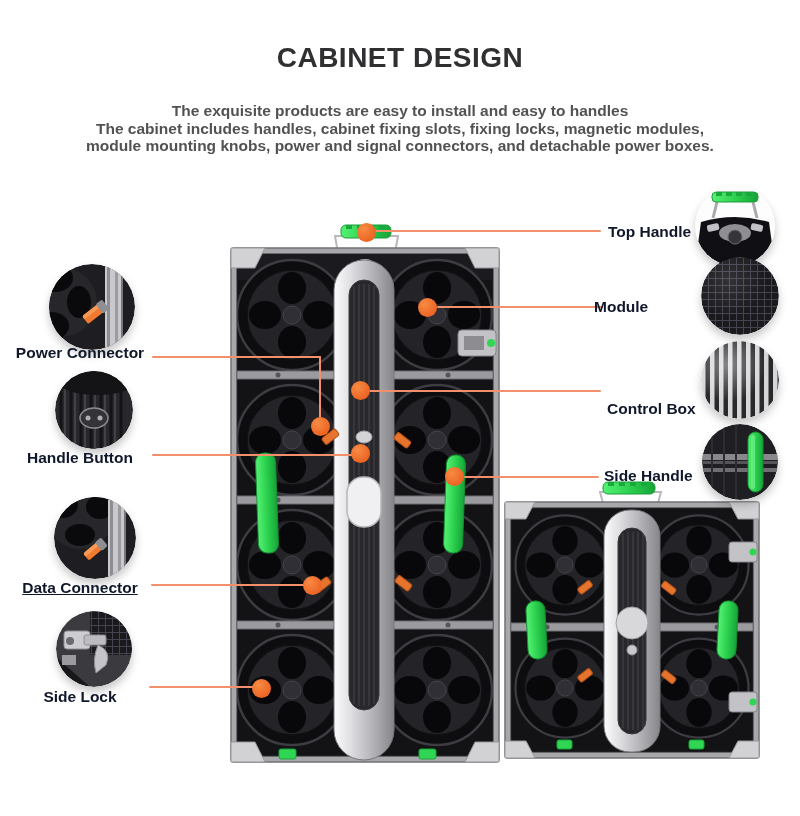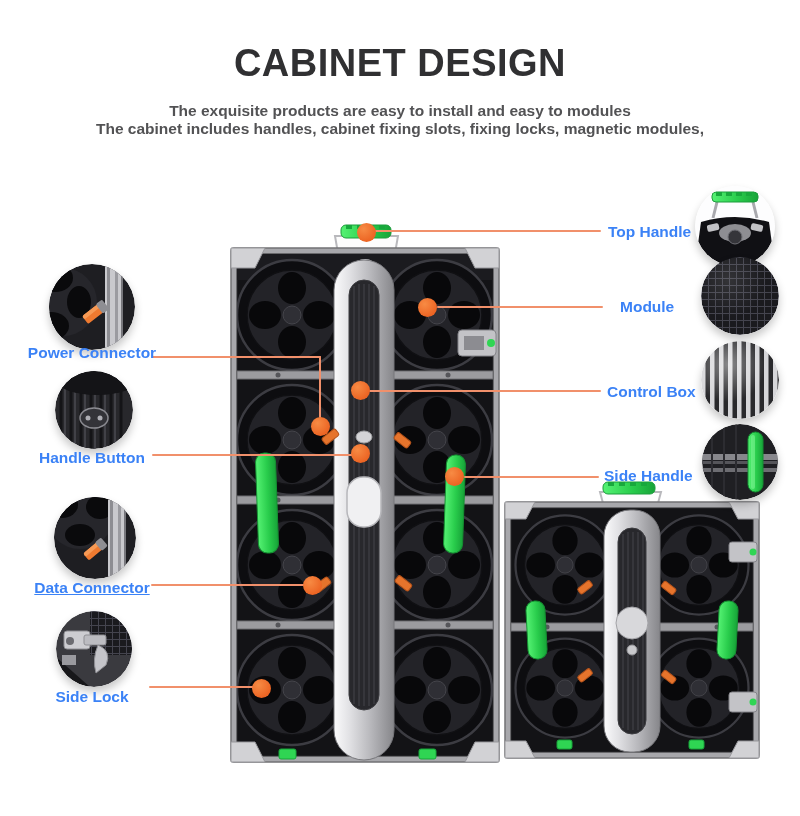--- a/index.html
+++ b/index.html
@@ -1,41 +1,42 @@
 <!DOCTYPE html>
 <html><head>
 <meta charset="utf-8">
 <style>
   html,body{margin:0;padding:0;background:#ffffff;}
   .page{position:relative;width:800px;height:816px;background:#ffffff;overflow:hidden;
         font-family:"Liberation Sans",sans-serif;}
   .title{position:absolute;top:42px;left:0;width:100%;margin:0;text-align:center;
-         font-size:38px;font-weight:800;letter-spacing:.5px;color:#303032;}
+         font-size:28px;font-weight:800;letter-spacing:.5px;color:#303032;}
   .subtitle{position:absolute;top:102px;left:0;width:100%;text-align:center;
             font-size:15.5px;line-height:17.5px;font-weight:600;color:#525254;}
-  .lbl{position:absolute;font-size:15.5px;font-weight:700;color:#3b82f6;white-space:nowrap;z-index:5;}
-  .lbl-left{left:12px;width:160px;text-align:center;}
+  .lbl{position:absolute;font-size:15.5px;font-weight:700;color:#0f172a;white-space:nowrap;z-index:5;}
+  .lbl-left{left:0;width:160px;text-align:center;}
   .cline{position:absolute;height:2px;background:#f1906b;border-radius:1px;z-index:2;}
   .clinev{position:absolute;width:2px;background:#f1906b;border-radius:1px;z-index:2;}
   .cdot{position:absolute;width:19px;height:19px;border-radius:50%;z-index:4;
         background:radial-gradient(circle at 35% 32%, #f78b44, #ec6423 72%);}
   .pcircle{position:absolute;border-radius:50%;overflow:hidden;z-index:3;
            box-shadow:0 5px 9px rgba(0,0,0,.22);}
   .cabsvg{position:absolute;z-index:1;}
   .pcircle svg{display:block;}
 </style>
 </head>
 <body>
 
 <div class="page">
 
   <h1 class="title">CABINET DESIGN</h1>
   <div class="subtitle">
-    <div>The exquisite products are easy to install and easy to modules</div>
+    <div>The exquisite products are easy to install and easy to handles</div>
     <div>The cabinet includes handles, cabinet fixing slots, fixing locks, magnetic modules,</div>
+    <div>module mounting knobs, power and signal connectors, and detachable power boxes.</div>
   </div>
 
   <svg class="cabsvg" style="left:228px;top:222px;" width="274" height="545" viewBox="0 0 274 545">
     <defs>
       <linearGradient id="barGradH" x1="0" y1="0" x2="1" y2="0">
         <stop offset="0" stop-color="#fbfbfc"></stop>
           <stop offset=".25" stop-color="#e2e2e5"></stop>
         <stop offset=".6" stop-color="#b9b9bd"></stop>
           <stop offset="1" stop-color="#86868a"></stop>
       </linearGradient>
@@ -404,17 +405,17 @@
   <div class="cdot" style="left:351px;top:444px;"></div>
   <div class="cdot" style="left:303px;top:576px;"></div>
   <div class="cdot" style="left:252px;top:679px;"></div>
 
   <div class="lbl lbl-left" style="top:344px;">Power Connector</div>
   <div class="lbl lbl-left" style="top:449px;">Handle Button</div>
   <div class="lbl lbl-left" style="top:579px;text-decoration:underline;">Data Connector</div>
   <div class="lbl lbl-left" style="top:688px;text-align:center;">Side Lock</div>
 
   <div class="lbl" style="left:608px;top:223px;">Top Handle</div>
-  <div class="lbl" style="left:620px;top:298px;">Module</div>
-  <div class="lbl" style="left:607px;top:383px;">Control Box</div>
+  <div class="lbl" style="left:594px;top:298px;">Module</div>
+  <div class="lbl" style="left:607px;top:400px;">Control Box</div>
   <div class="lbl" style="left:604px;top:467px;text-align:center;">Side Handle</div>
 
 </div>
 
 </body></html>

